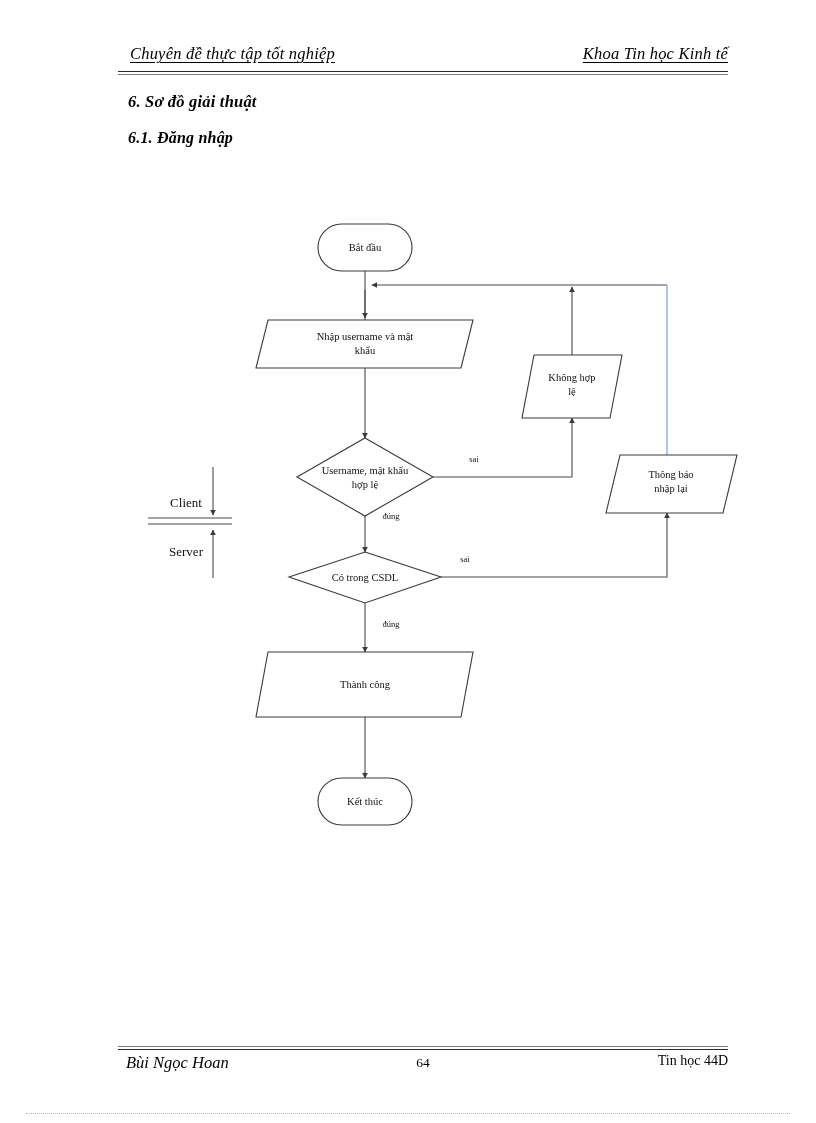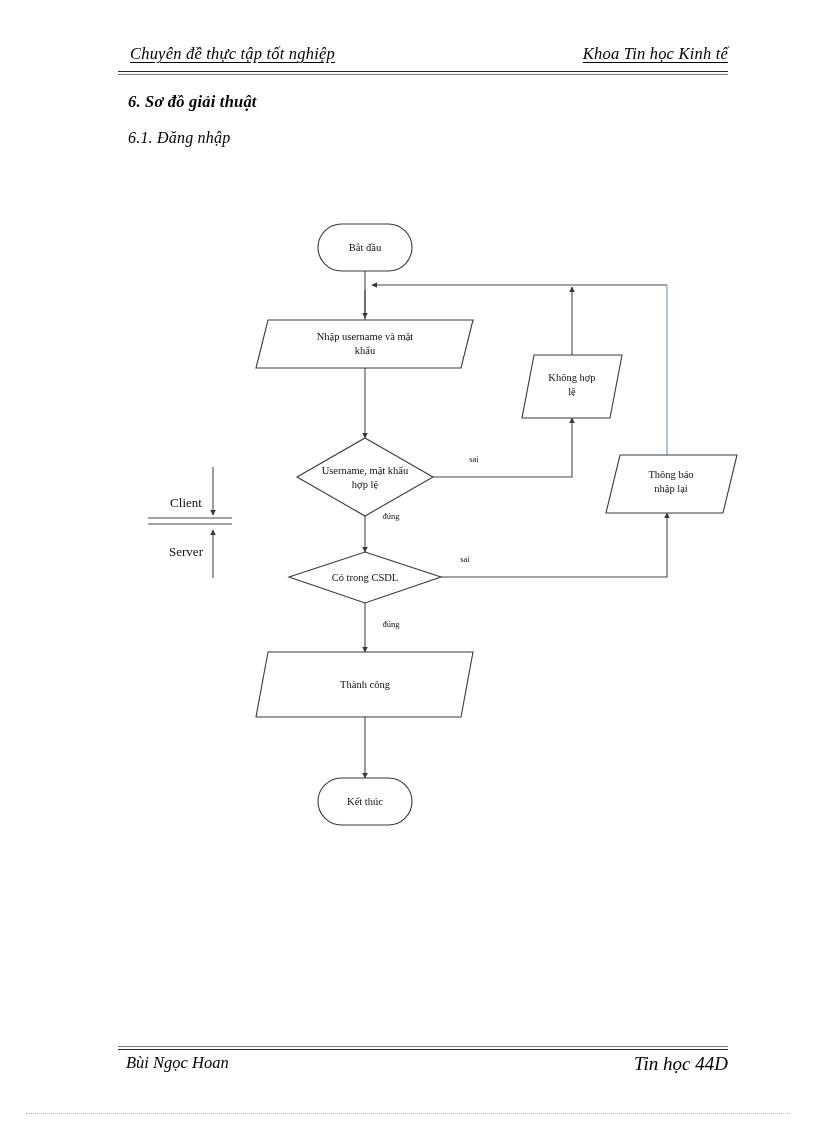--- a/index.html
+++ b/index.html
@@ -85,20 +85,21 @@
     text-align: right;
   }
   .sub-title {
     position: absolute;
     left: 128px;
     top: 129px;
     font-style: italic;
     font-size: 16px;
     letter-spacing: 0.2px;
     white-space: nowrap;
+    font-weight: bold;
   }
 
   
   .flow-wrap {
     position: absolute;
     left: 0px;
     top: 190px;
     width: 816px;
     height: 670px;
   }
@@ -181,22 +182,21 @@
     top: 2px;
     width: 610px;
     text-align: center;
     font-size: 13.5px;
     white-space: nowrap;
   }
   .doc-footer .ftr-right {
     position: absolute;
     right: 0;
     top: 0;
-    font-style: italic;
-    font-size: 19px;
+    font-size: 14px;
     white-space: nowrap;
     text-align: center;
   }
   .page-edge {
     position: absolute;
     left: 26px;
     top: 1113px;
     width: 764px;
     height: 0;
     border-top: 1px dotted #b9b9b9;
@@ -327,18 +327,19 @@
         <text class="node-label" x="365" y="615">Kết thúc</text>
       </g>
 
     </svg>
   </div>
 
   <div class="ftr-rule"></div>
   <div class="ftr-rule2"></div>
   <div class="doc-footer">
     <div class="ftr-left">Bùi Ngọc Hoan</div>
+    <div class="ftr-center">64</div>
     <div class="ftr-right">Tin học 44D</div>
   </div>
 
   <div class="page-edge"></div>
 
 </div>
 
 </body></html>

